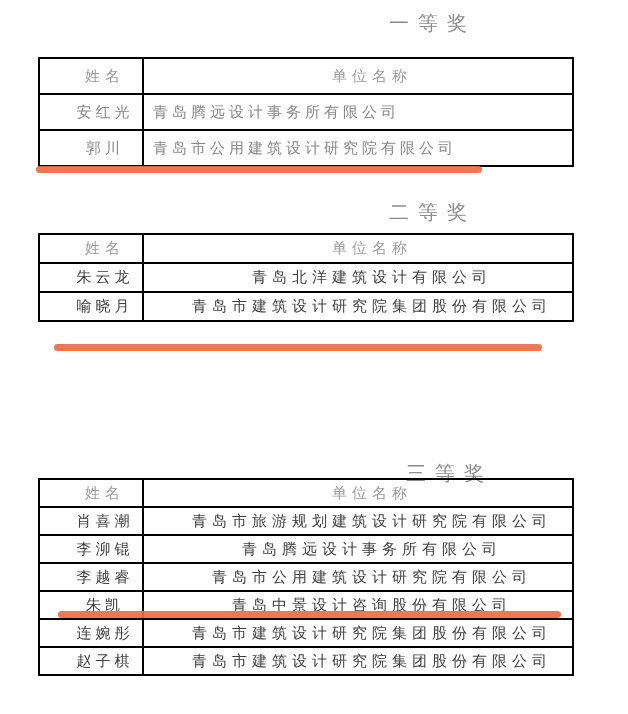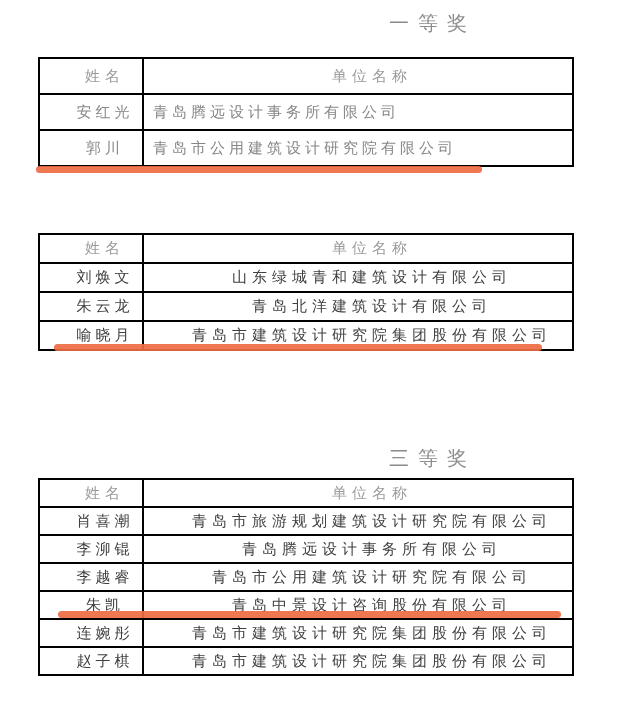--- a/index.html
+++ b/index.html
@@ -32,21 +32,21 @@
     left:389px;
     font-size:20px;
     font-weight:normal;
     color:var(--title-text);
     letter-spacing:9px;
     white-space:nowrap;
     line-height:24px;
   }
   .s1 .title { top:11px; }
   .s2 .title { top:0px; }
-  .s3 .title { top:2px; }
+  .s3 .title { top:17px;margin-left:17px; }
 
   .award-table {
     position:absolute;
     left:38px;
     width:534px;
     border-collapse:collapse;
     table-layout:fixed;
   }
   .s1 .award-table { top:57px; }
   .s2 .award-table { top:33px; }
@@ -115,36 +115,33 @@
           <tr>
             <td class="name-cell">郭川</td>
             <td class="unit-cell">青岛市公用建筑设计研究院有限公司</td>
           </tr>
         </tbody>
     </table>
     <div class="stroke" style="top: 166px; display: block;"></div>
   </section>
 
   <section class="award-section s2">
+    <div class="title">二等奖</div>
     <table class="award-table">
       <colgroup>
           <col style="width:104px">
           <col style="width:430px">
         </colgroup>
       <thead>
         <tr>
           <th>姓名</th>
           <th>单位名称</th>
         </tr>
       </thead>
       <tbody>
-          <tr>
-            <td class="name-cell">刘焕文</td>
-            <td class="unit-cell">山东绿城青和建筑设计有限公司</td>
-          </tr>
           <tr>
             <td class="name-cell">朱云龙</td>
             <td class="unit-cell">青岛北洋建筑设计有限公司</td>
           </tr>
           <tr>
             <td class="name-cell">喻晓月</td>
             <td class="unit-cell">青岛市建筑设计研究院集团股份有限公司</td>
           </tr>
         </tbody>
     </table>

